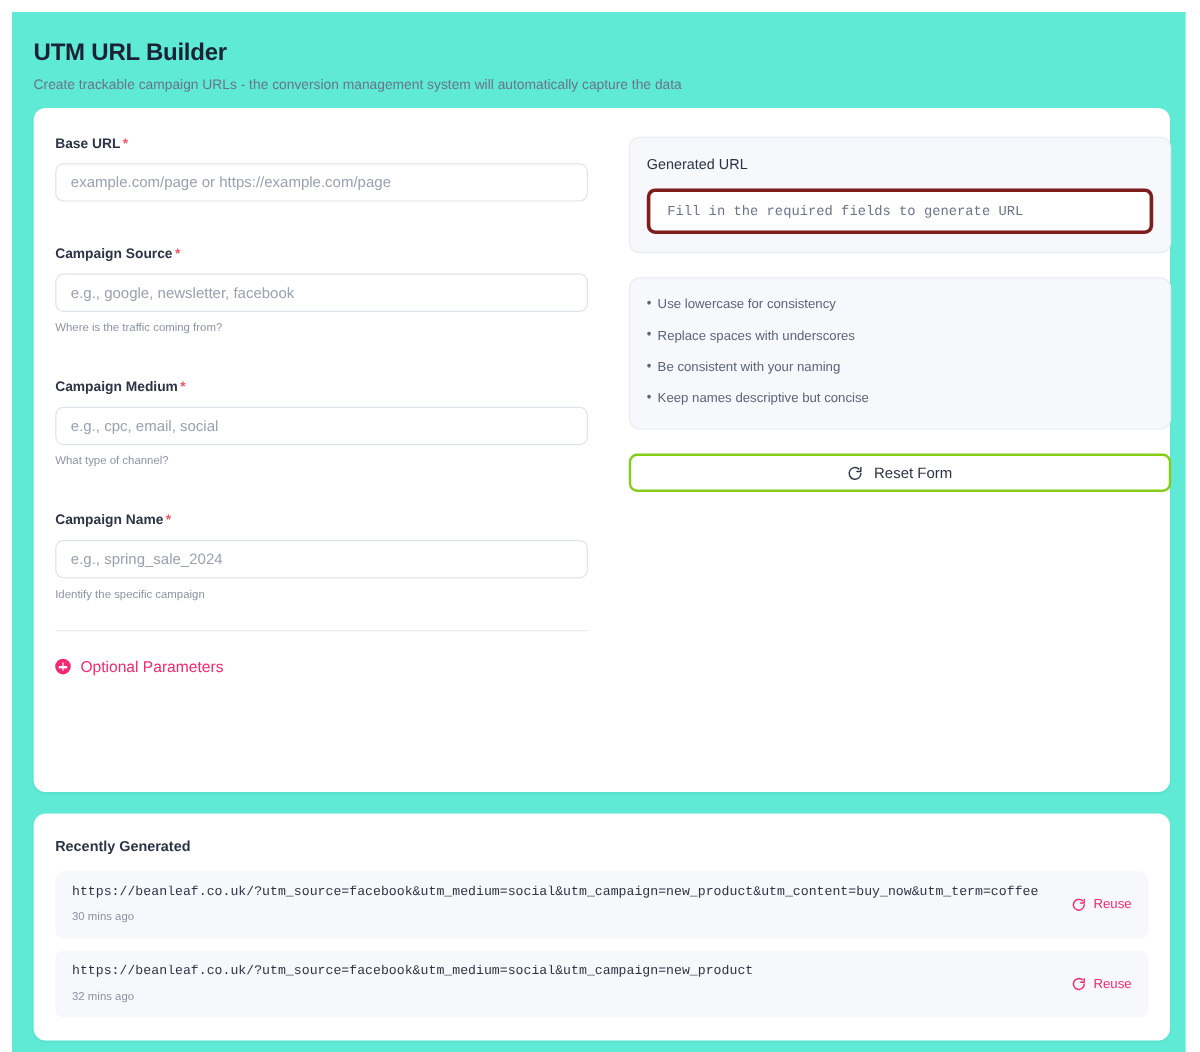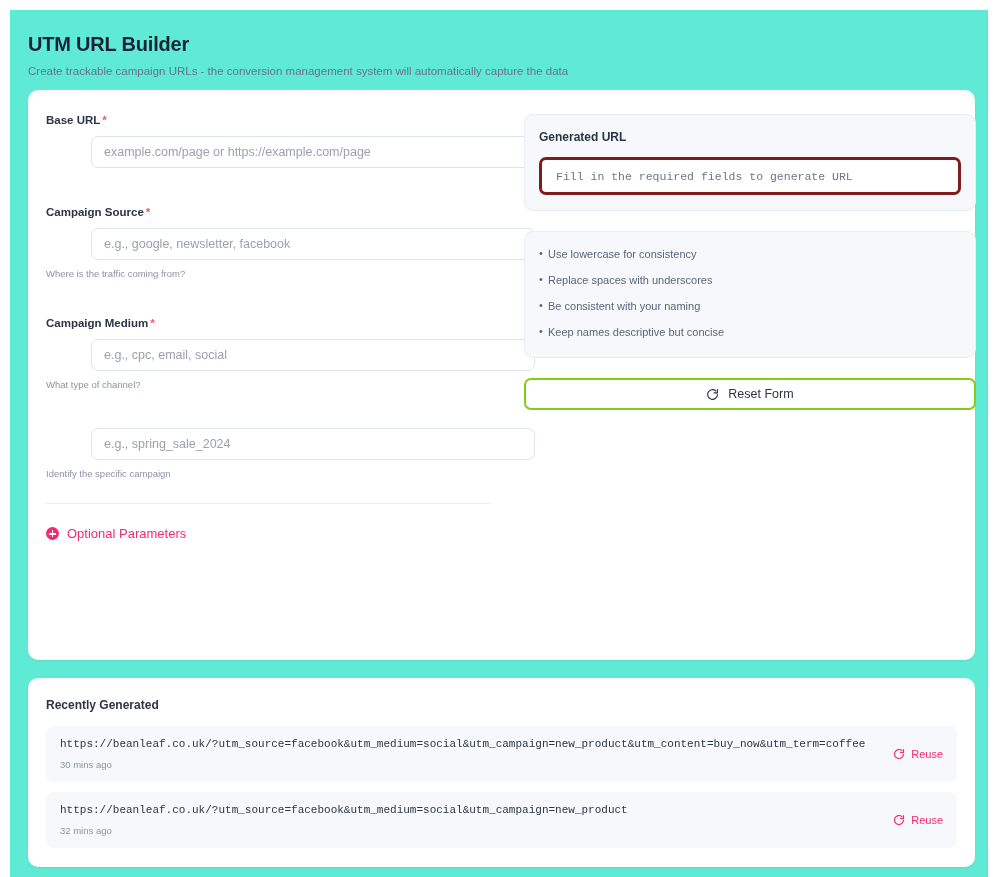--- a/index.html
+++ b/index.html
@@ -51,21 +51,21 @@
     font-size: 11.5px; font-weight: bold; color: #2c3446;
     display: block; margin-bottom: 10px;
   }
   .req { color: #f4556b; font-weight: bold; margin-left: 2px; }
   .field-input {
     display: block; width: 444px; height: 32px;
     border: 1px solid #dfe3ea; border-radius: 7px;
     background: #ffffff;
     padding: 0 12px;
     font-family: "Liberation Sans", sans-serif;
-    font-size: 12.5px; color: #2c3446; margin-left: 45px;
+    font-size: 12.5px; color: #2c3446;
   }
   .field-input::placeholder { color: #9aa1af; }
   .field-hint {
     margin-top: 8px;
     font-size: 9.5px; color: #8b93a4;
   }
   .divider {
     height: 1px; background: #e9ecf2;
     width: 444px; margin: 8px 0 22px 0;
   }
@@ -88,21 +88,21 @@
   .plus-icon::after  { top: 3px; left: 5.7px; width: 1.6px; height: 7px; }
 
   
   .panel {
     background: #f7f8fb;
     border: 1px solid #e9ecf2;
     border-radius: 9px;
     padding: 15px 14px;
   }
   .panel-title {
-    font-size: 12px; font-weight: bold; color: #2c3446;
+    font-size: 12px; font-weight: normal; color: #2c3446;
     margin-bottom: 13px;
   }
   .generated-box {
     background: #ffffff;
     border: 3px solid #7f1d1d;
     border-radius: 7px;
     height: 38px;
     display: flex; align-items: center;
     padding: 0 14px;
     font-family: "Liberation Mono", monospace;
@@ -204,20 +204,23 @@
 
         <div class="field">
           <label class="field-label">
             <span>Campaign Medium</span><span class="req">*</span>
           </label>
           <input class="field-input" type="text" placeholder="e.g., cpc, email, social" style="">
           <div class="field-hint">What type of channel?</div>
         </div>
 
         <div class="field last">
+          <label class="field-label">
+            <span>Campaign Name</span><span class="req">*</span>
+          </label>
           <input class="field-input" type="text" placeholder="e.g., spring_sale_2024" style="">
           <div class="field-hint">Identify the specific campaign</div>
         </div>
 
         <div class="divider"></div>
 
         <button class="optional-toggle">
           <span class="plus-icon"></span>
           <span>Optional Parameters</span>
         </button>

